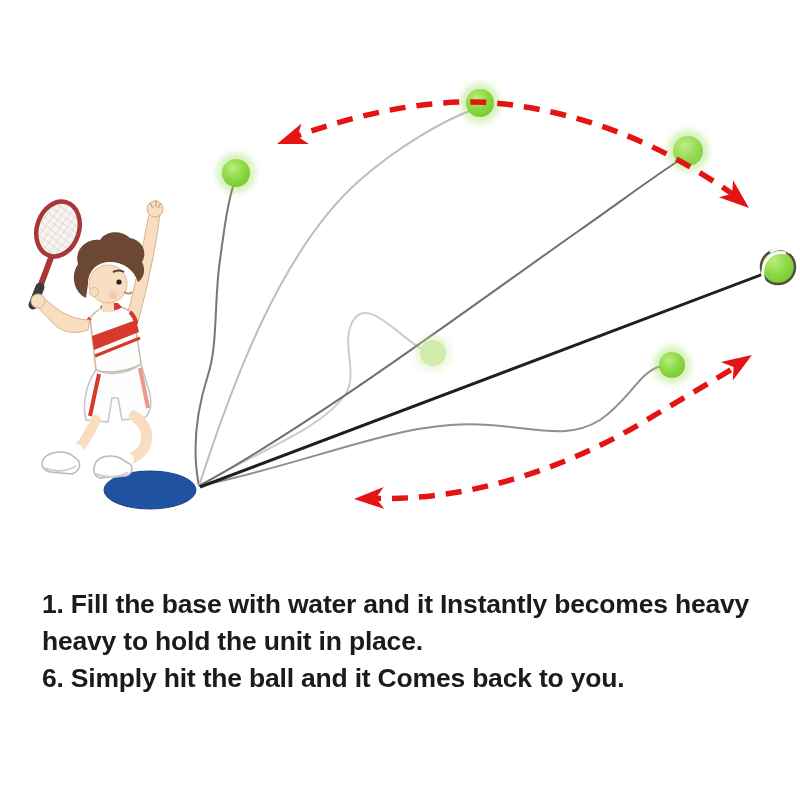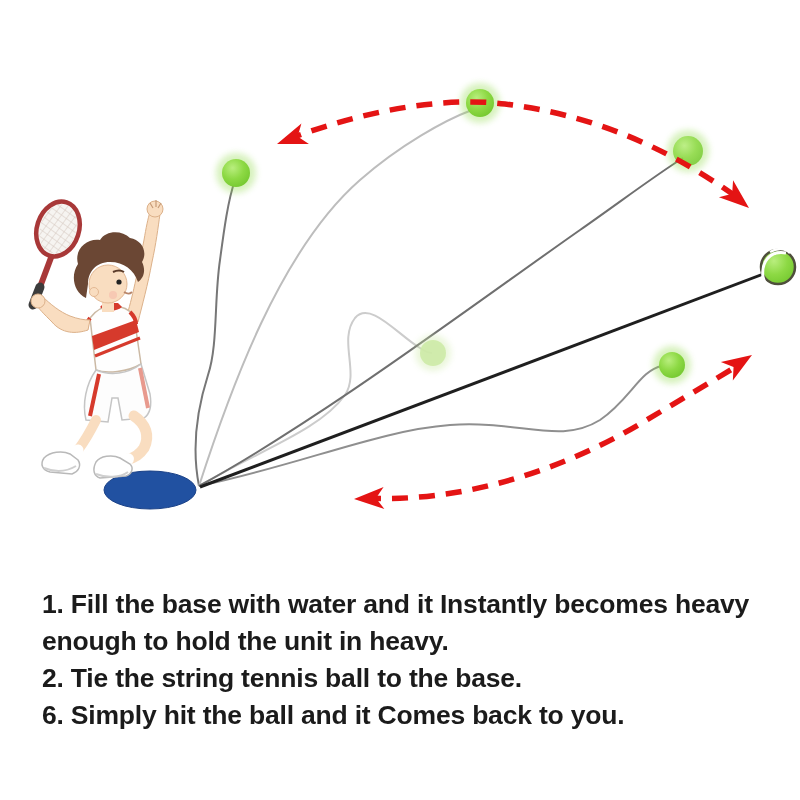--- a/index.html
+++ b/index.html
@@ -126,18 +126,17 @@
     </g>
     <g>
       <path d="M 365,498 C 460,503 560,472 645,421 C 690,394 718,378 740,364" stroke="#e41414" stroke-width="5.5" stroke-dasharray="16 11" fill="none"></path>
       <polygon fill="#e41414" points="0,0 -30,-11 -22,0 -30,11" transform="translate(354,499) rotate(178)"></polygon>
       <polygon fill="#e41414" points="0,0 -30,-11 -22,0 -30,11" transform="translate(752,355) rotate(-33)"></polygon>
     </g>
   </svg>
 
   <div class="instructions">
     <div class="line">1. Fill the base with water and it Instantly becomes heavy</div>
-    <div class="line">enough to hold the unit in heavy.</div>
-    <div class="line">2. Tie the string tennis ball to the base.</div>
+    <div class="line">heavy to hold the unit in place.</div>
     <div class="line">6. Simply hit the ball and it Comes back to you.</div>
   </div>
 
 </div>
 
 </body></html>

